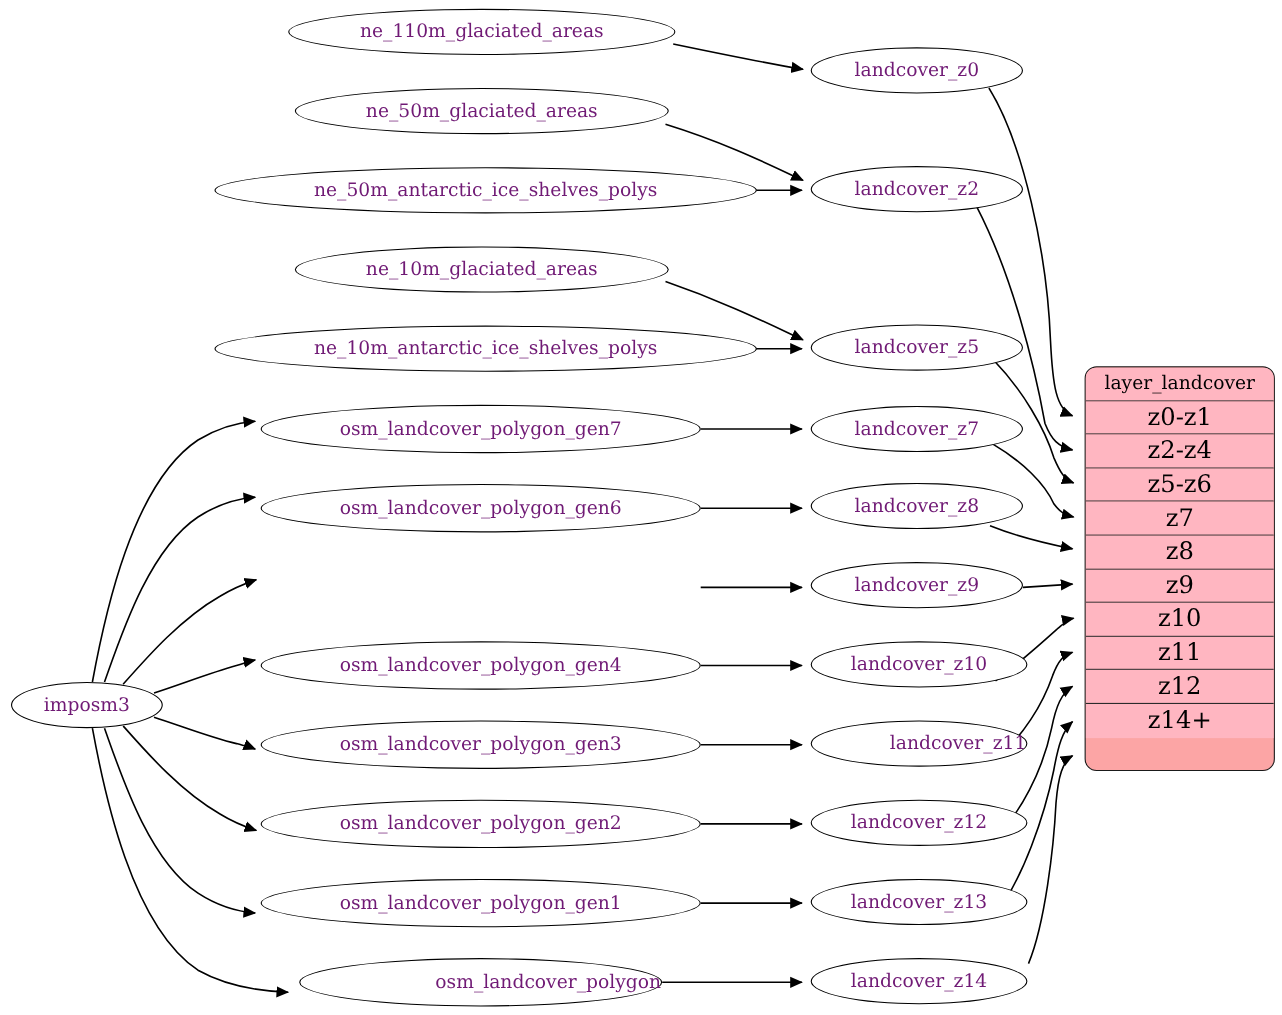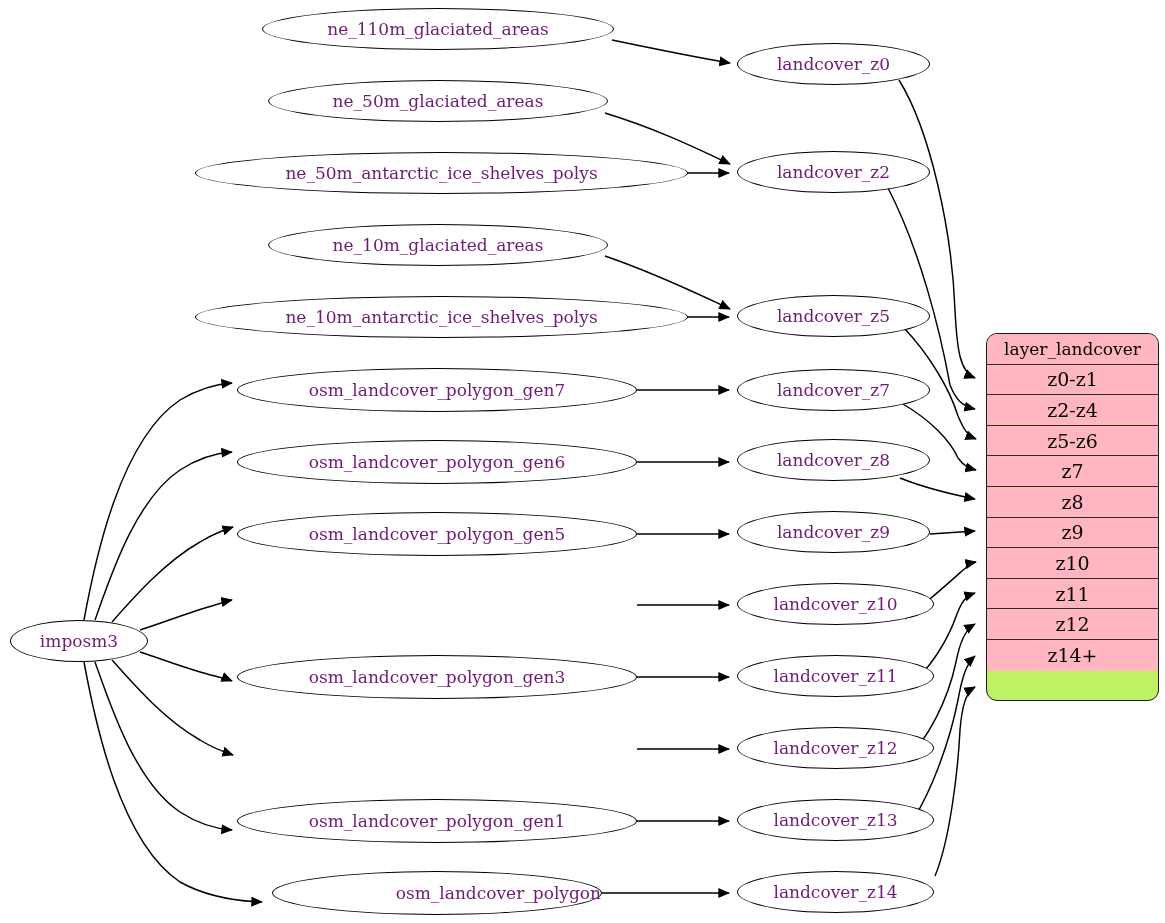--- a/index.html
+++ b/index.html
@@ -4,24 +4,24 @@
 <style>
   html,body{margin:0;padding:0;background:#ffffff;}
   #stage{position:relative;width:1165px;height:923px;background:#ffffff;
          font-family:"DejaVu Serif","Liberation Serif",serif;overflow:hidden;}
   #edges{position:absolute;left:0;top:0;width:1165px;height:923px;}
   .node{position:absolute;display:flex;align-items:center;justify-content:center;
         box-sizing:border-box;}
   .ellipse{border:1.2px solid #000;border-radius:50%;background:#ffffff;
            color:#701a75;font-size:17px;white-space:nowrap;}
   #table-node{position:absolute;left:986px;top:333px;width:173px;height:368px;
-        border:1.3px solid #1a1a1a;border-radius:11px;background:#bef264;
+        border:1.3px solid #1a1a1a;border-radius:11px;background:#fca5a5;
         box-sizing:border-box;overflow:hidden;}
   .trow{height:30.6px;display:flex;align-items:center;justify-content:center;
-        font-size:19px;color:#000;border-bottom:1.3px solid #2b2b2b;
+        font-size:22px;color:#000;border-bottom:1.3px solid #2b2b2b;
         box-sizing:border-box;background:#ffb6c1;}
   .trow:last-child{border-bottom:none;justify-content:center;}
   .trow.header{font-size:17px;}
 </style>
 </head>
 <body>
 
 <div id="stage">
 
   <svg id="edges" viewBox="0 0 1165 923" xmlns="http://www.w3.org/2000/svg">
@@ -89,25 +89,28 @@
   <div class="node ellipse" style="left:10px;top:620px;width:138px;height:42px;">
     <span>imposm3</span>
   </div>
 
   <div class="node ellipse" style="left:237px;top:368px;width:400px;height:44px;">
     <span>osm_landcover_polygon_gen7</span>
   </div>
   <div class="node ellipse" style="left:237px;top:440px;width:400px;height:44px;">
     <span>osm_landcover_polygon_gen6</span>
   </div>
-  <div class="node ellipse" style="left:237px;top:512px;width:400px;height:44px;">
-    <span>osm_landcover_polygon_gen5</span>
+  <div class="node ellipse" style="left:237px;top:583px;width:400px;height:44px;">
+    <span>osm_landcover_polygon_gen4</span>
   </div>
   <div class="node ellipse" style="left:237px;top:655px;width:400px;height:44px;">
     <span>osm_landcover_polygon_gen3</span>
+  </div>
+  <div class="node ellipse" style="left:237px;top:727px;width:400px;height:44px;">
+    <span>osm_landcover_polygon_gen2</span>
   </div>
   <div class="node ellipse" style="left:237px;top:799px;width:400px;height:44px;">
     <span>osm_landcover_polygon_gen1</span>
   </div>
   <div class="node ellipse" style="left:272px;top:871px;width:330px;height:44px;justify-content:flex-end;">
     <span>osm_landcover_polygon</span>
   </div>
 
   <div class="node ellipse" style="left:737px;top:43px;width:193px;height:42px;">
     <span>landcover_z0</span>
@@ -123,21 +126,21 @@
   </div>
   <div class="node ellipse" style="left:737px;top:439px;width:193px;height:42px;">
     <span>landcover_z8</span>
   </div>
   <div class="node ellipse" style="left:737px;top:511px;width:193px;height:42px;">
     <span>landcover_z9</span>
   </div>
   <div class="node ellipse" style="left:737px;top:583px;width:197px;height:42px;">
     <span>landcover_z10</span>
   </div>
-  <div class="node ellipse" style="left:737px;top:655px;width:197px;height:42px;">
+  <div class="node ellipse" style="left:737px;top:655px;width:197px;height:42px;justify-content:flex-end;">
     <span>landcover_z11</span>
   </div>
   <div class="node ellipse" style="left:737px;top:727px;width:197px;height:42px;">
     <span>landcover_z12</span>
   </div>
   <div class="node ellipse" style="left:737px;top:799px;width:197px;height:42px;">
     <span>landcover_z13</span>
   </div>
   <div class="node ellipse" style="left:737px;top:871px;width:197px;height:42px;">
     <span>landcover_z14</span>

